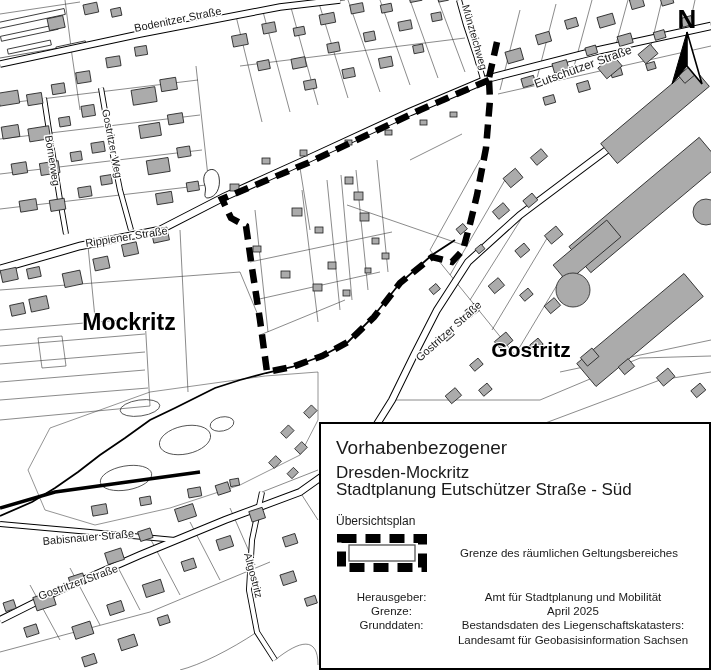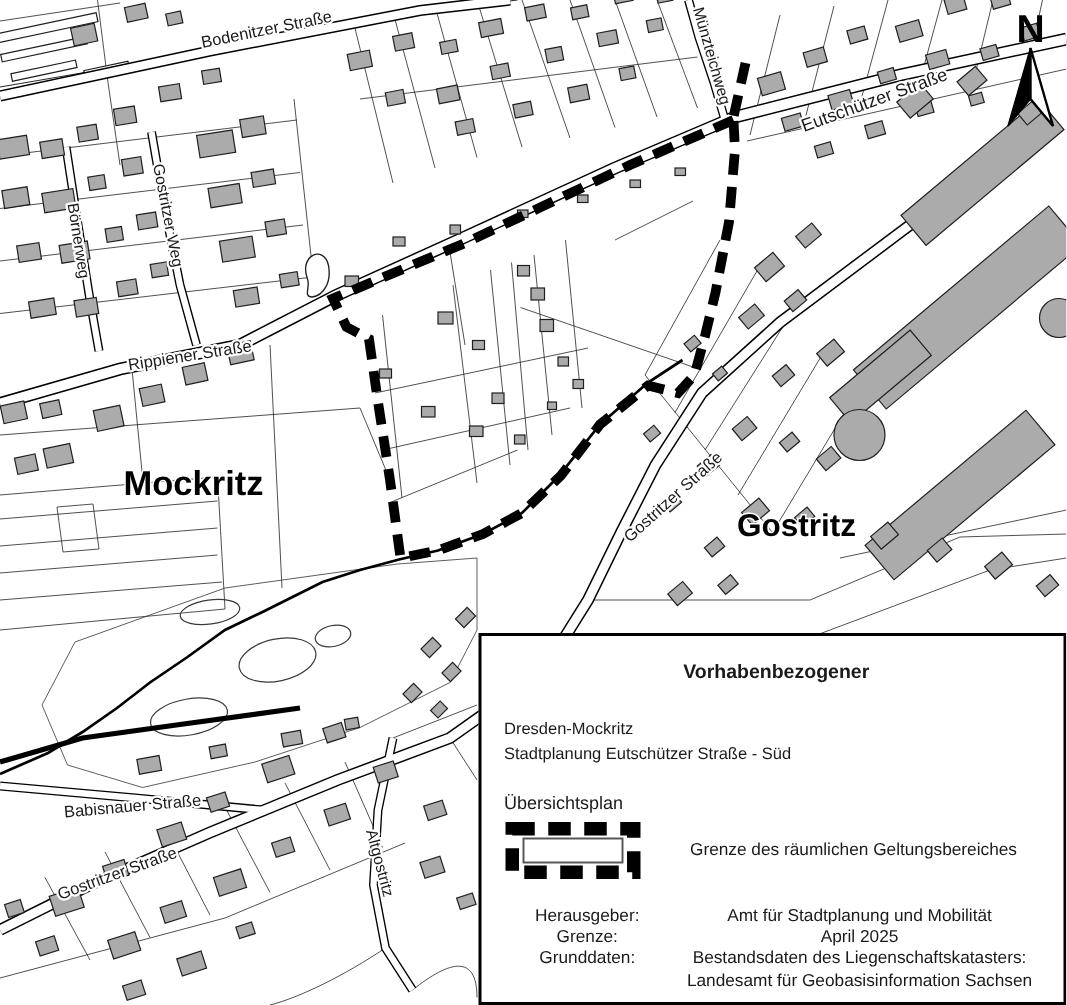--- a/index.html
+++ b/index.html
@@ -8,22 +8,22 @@
   #map-svg{position:absolute;left:0;top:0;}
   .street-label{font-family:"Liberation Sans",sans-serif;font-size:11px;fill:#1a1a1a;
                 paint-order:stroke;stroke:#ffffff;stroke-width:3px;stroke-linejoin:round;}
   .street-label.small{font-size:10.5px;}
   .street-label.big{font-size:12px;}
   .area-label{font-family:"Liberation Sans",sans-serif;font-weight:bold;fill:#000;
               paint-order:stroke;stroke:#ffffff;stroke-width:2px;}
   .north-n{font-family:"Liberation Sans",sans-serif;font-weight:bold;font-size:26px;fill:#000;}
   .info-box{position:absolute;left:319px;top:422px;right:0;bottom:0;background:#ffffff;
             border:2px solid #000;box-sizing:border-box;padding:12px 10px 8px 15px;color:#1a1a1a;}
-  .info-title{font-size:13px;font-weight:bold;line-height:23px;text-align:center;}
-  .info-sub{font-size:11px;line-height:17px;margin-top:19px;}
+  .info-title{font-size:19px;font-weight:normal;line-height:23px;}
+  .info-sub{font-size:17px;line-height:17px;margin-top:5px;}
   .plan-type{font-size:12px;margin-top:16px;}
   .legend-row{display:flex;align-items:center;gap:32px;margin-top:5px;}
   .legend-text{font-size:11.5px;}
   .meta{display:grid;grid-template-columns:111px 1fr;column-gap:0;row-gap:0;
         font-size:11.5px;line-height:14.2px;margin-top:17px;}
   .meta div{white-space:nowrap;text-align:center;}
 </style>
 </head>
 <body>
 

